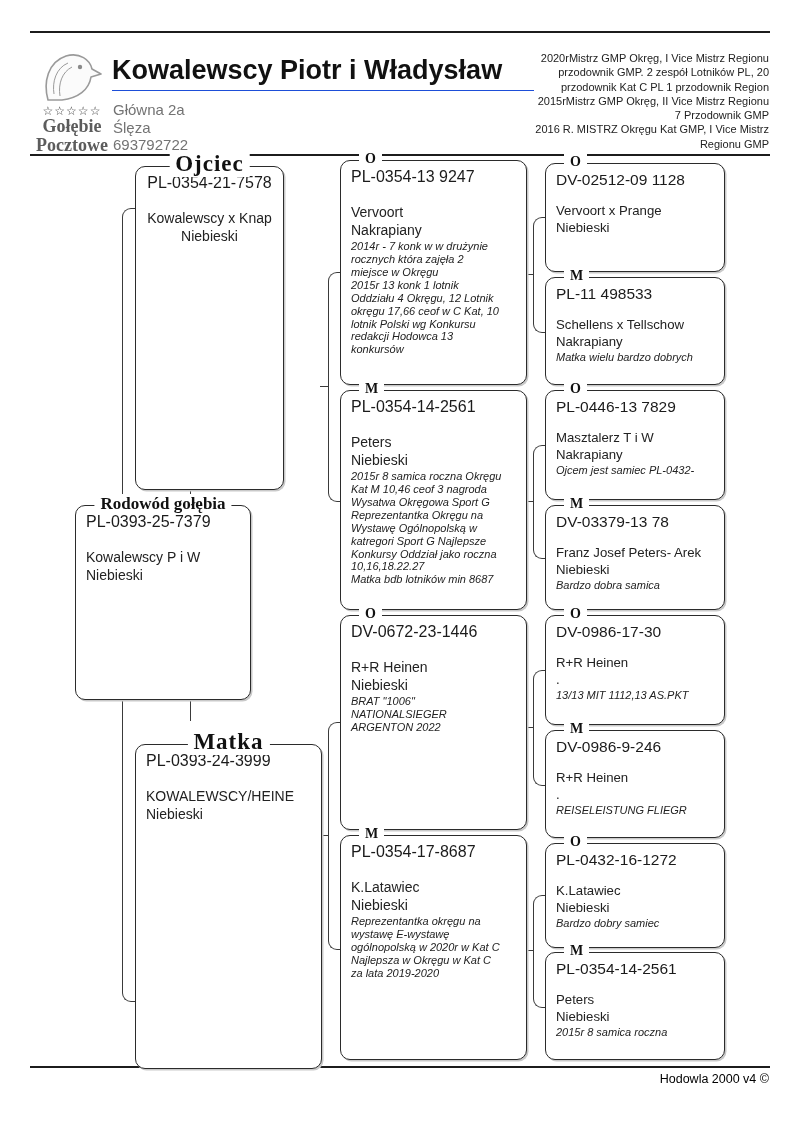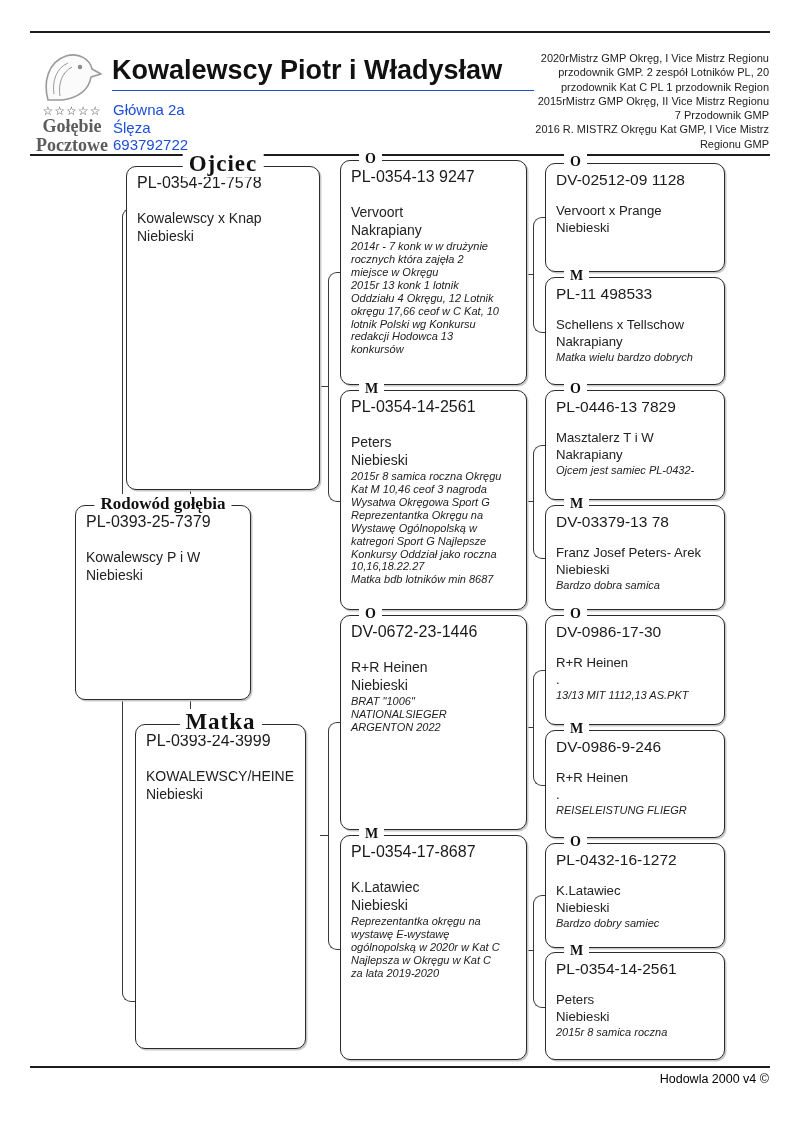--- a/index.html
+++ b/index.html
@@ -7,21 +7,21 @@
         font-family:"Liberation Sans",sans-serif;color:#1d1d1d;overflow:hidden;}
   .rule{position:absolute;left:30px;width:740px;border-top:2.5px solid #1c1c1c;}
   
   .logo{position:absolute;left:34px;top:50px;width:76px;text-align:center;}
   .logo .stars{font-size:12px;letter-spacing:1px;color:#444;line-height:1;}
   .logo .brand{font-family:"Liberation Serif",serif;font-weight:bold;font-size:18px;
                color:#5c5c5c;line-height:1.05;}
   .title{position:absolute;left:112px;top:55px;font-size:27px;font-weight:bold;
          white-space:nowrap;border-bottom:1px solid #1d4ed8;padding:0 4px 4px 0;
          min-width:418px;z-index:5;color:#111;}
-  .address{position:absolute;left:113px;top:101px;font-size:15px;line-height:1.17;color:#1d4ed8;}
+  .address{position:absolute;left:113px;top:101px;font-size:15px;line-height:1.17;color:#737373;}
   .achv{position:absolute;right:31px;top:51px;width:300px;text-align:right;
         font-size:11px;line-height:1.3;color:#222;z-index:4;}
   
   .pbox{position:absolute;background:#fff;border:1.6px solid #2b2b2b;border-radius:10px;
         box-shadow:1.5px 1.5px 0 #c9c9c9;padding:7px 10px;box-sizing:border-box;z-index:2;}
   .pbox.subject{z-index:3;}
   .tag{position:absolute;background:#fff;padding:0 6px;font-family:"Liberation Serif",serif;
        font-weight:bold;color:#111;white-space:nowrap;}
   .tag.big{left:50%;transform:translateX(-50%);top:-16px;font-size:23px;letter-spacing:1px;}
   .tag.mid{left:50%;transform:translateX(-50%);top:-12px;font-size:17px;}
@@ -93,35 +93,35 @@
 
   <div class="bracket" style="left:533px;top:217px;width:12px;height:114px;"></div>
   <div class="hstub" style="left:526px;top:274px;width:8px;"></div>
   <div class="bracket" style="left:533px;top:445px;width:12px;height:112px;"></div>
   <div class="hstub" style="left:526px;top:501px;width:8px;"></div>
   <div class="bracket" style="left:533px;top:670px;width:12px;height:114px;"></div>
   <div class="hstub" style="left:526px;top:727px;width:8px;"></div>
   <div class="bracket" style="left:533px;top:895px;width:12px;height:111px;"></div>
   <div class="hstub" style="left:526px;top:950px;width:8px;"></div>
 
-  <div class="pbox" style="left:126px;top:166px;width:194px;height:324px;">
+  <div class="pbox" style="left:135px;top:166px;width:149px;height:324px;text-align:center;">
     <span class="tag big">Ojciec</span>
     <div class="ring">PL-0354-21-7578</div>
     <div class="name">Kowalewscy x Knap</div>
     <div class="colorline">Niebieski</div>
   </div>
 
   <div class="pbox subject" style="left:75px;top:505px;width:176px;height:195px;">
     <span class="tag mid">Rodowód gołębia</span>
     <div class="ring">PL-0393-25-7379</div>
     <div class="name">Kowalewscy P i W</div>
     <div class="colorline">Niebieski</div>
   </div>
 
-  <div class="pbox" style="left:135px;top:724px;width:171px;height:325px;">
+  <div class="pbox" style="left:135px;top:744px;width:187px;height:325px;">
     <span class="tag big">Matka</span>
     <div class="ring">PL-0393-24-3999</div>
     <div class="name">KOWALEWSCY/HEINE</div>
     <div class="colorline">Niebieski</div>
   </div>
 
   <div class="pbox" style="left:340px;top:160px;width:187px;height:225px;">
     <span class="tag om">O</span>
     <div class="ring">PL-0354-13  9247</div>
     <div class="name">Vervoort</div>

